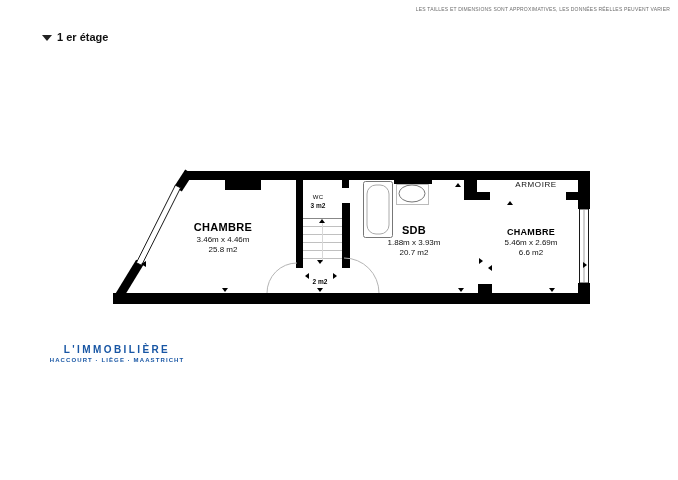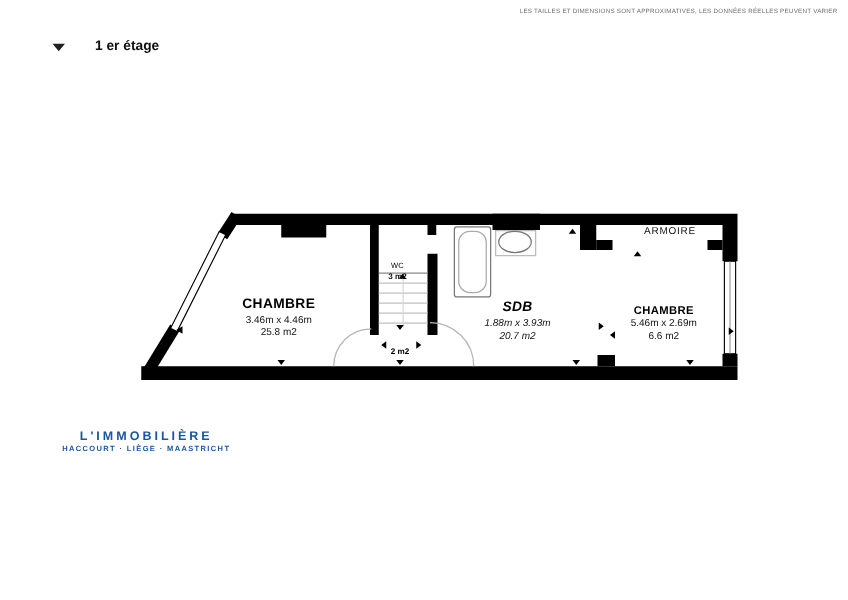--- a/index.html
+++ b/index.html
@@ -5,31 +5,31 @@
   html,body{margin:0;padding:0;}
   body{
     width:678px;height:480px;position:relative;background:#ffffff;overflow:hidden;
     font-family:"Liberation Sans", sans-serif;color:#000;
   }
   .abs{position:absolute;}
   
   .disclaimer{
     top:6px;right:8px;font-size:5px;letter-spacing:.2px;color:#6d6d6d;white-space:nowrap;
   }
-  .floor-title-row{top:31px;left:42px;display:flex;align-items:center;gap:24px;}
+  .floor-title-row{top:31px;left:42px;display:flex;align-items:center;gap:5px;}
   .collapse-tri{
     width:0;height:0;border-left:5px solid transparent;border-right:5px solid transparent;
     border-top:6px solid #222;margin-top:1px;cursor:pointer;
   }
   .floor-title{font-size:11px;font-weight:bold;color:#111;}
   
   .plan-svg{top:0;left:0;}
   
   .room-label{transform:translateX(-50%);text-align:center;line-height:1.25;white-space:nowrap;}
-  .room-name{font-weight:bold;font-size:11px;letter-spacing:.3px;margin-top:16px;}
+  .room-name{font-weight:bold;font-size:11px;letter-spacing:.3px;}
   .room-name.small{font-size:9px;}
   .room-dims,.room-area{font-size:8px;color:#111;}
   .wc-label .room-name{font-size:6px;font-weight:normal;letter-spacing:.2px;}
   .wc-label .room-area{font-size:6.5px;font-weight:bold;}
   .hall-label{font-size:6.5px;font-weight:bold;}
   .armoire-label{font-size:8px;letter-spacing:.6px;color:#111;}
   
   .logo{left:48px;top:344px;width:138px;text-align:center;}
   .logo-tagline{font-size:10px;font-weight:bold;letter-spacing:2.4px;}
   .logo-brand{font-size:37px;font-weight:800;line-height:.95;letter-spacing:-1px;margin-top:1px;}
@@ -124,21 +124,21 @@
   <div class="room-name">CHAMBRE</div>
   <div class="room-dims">3.46m x 4.46m</div>
   <div class="room-area">25.8 m2</div>
 </div>
 
 <div class="abs room-label wc-label" style="left:318px;top:194px;">
   <div class="room-name">WC</div>
   <div class="room-area">3 m2</div>
 </div>
 
-<div class="abs room-label" style="left:414px;top:224px;font-style:italic;">
+<div class="abs room-label" style="left:414px;top:224px;">
   <div class="room-name">SDB</div>
   <div class="room-dims">1.88m x 3.93m</div>
   <div class="room-area">20.7 m2</div>
 </div>
 
 <div class="abs room-label" style="left:531px;top:227px;">
   <div class="room-name small">CHAMBRE</div>
   <div class="room-dims">5.46m x 2.69m</div>
   <div class="room-area">6.6 m2</div>
 </div>

